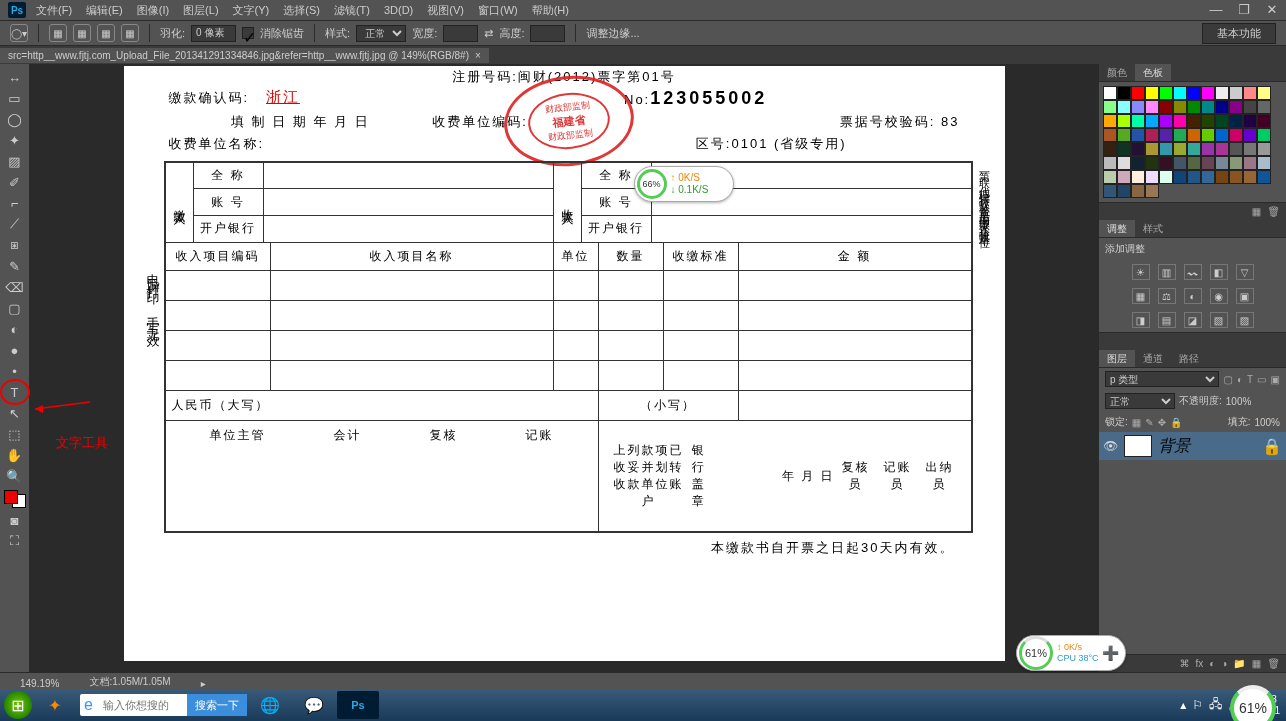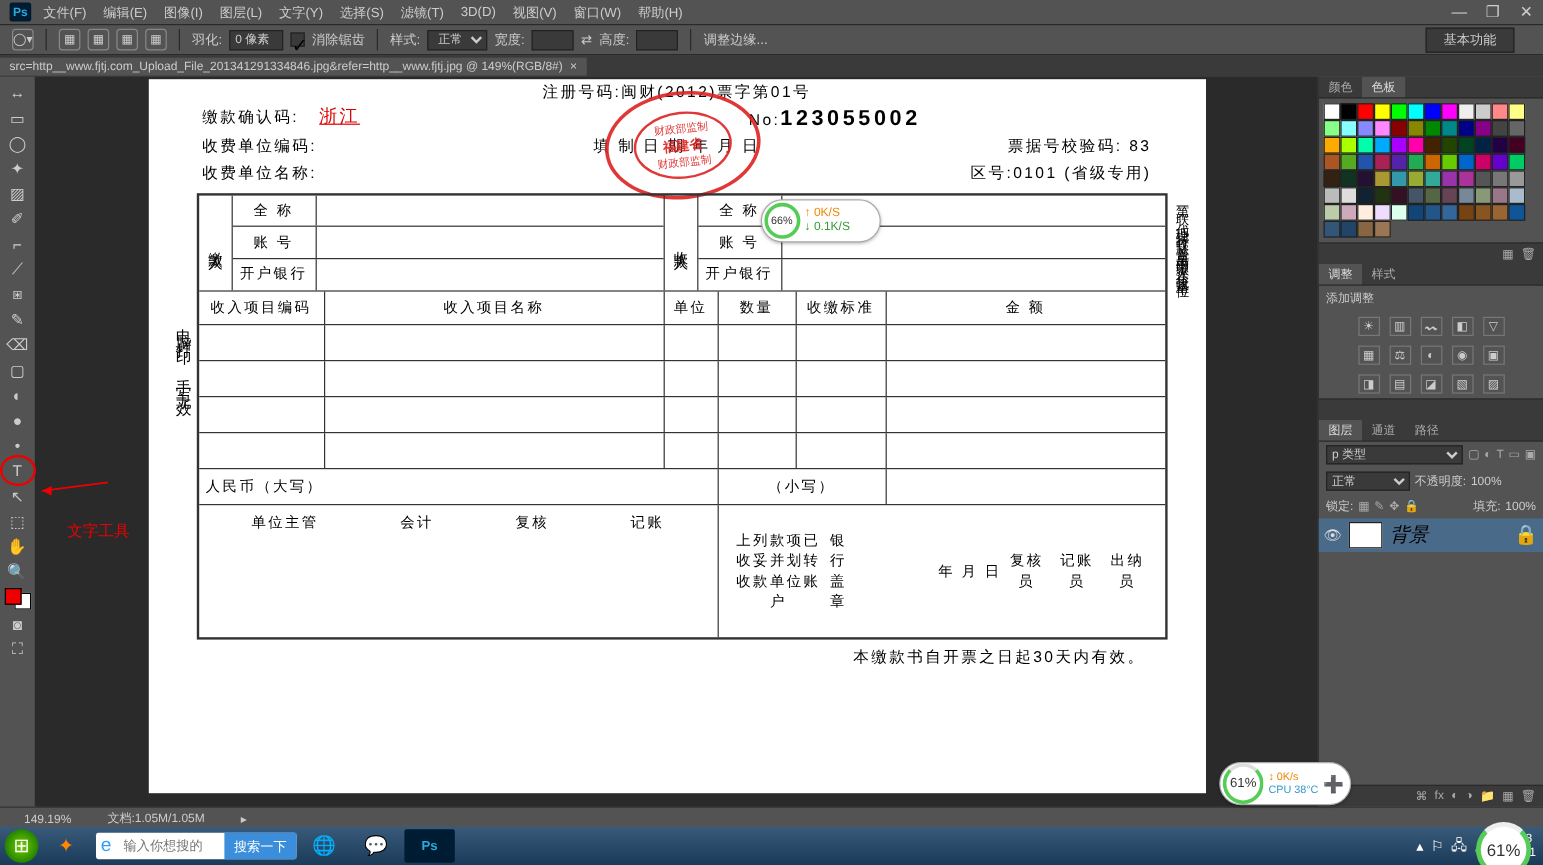--- a/index.html
+++ b/index.html
@@ -13,21 +13,21 @@
 .win-btn { color: #ccc; font-size: 13px; cursor: pointer; width: 16px; text-align: center; }
 
 
 .optionsbar { height: 26px; background: #535353; border-top: 1px solid #2a2a2a; border-bottom: 1px solid #2a2a2a; display: flex; align-items: center; padding-left: 10px; gap: 6px; }
 .opt-icon { width: 18px; height: 18px; border: 1px solid #888; border-radius: 3px; display: flex; align-items: center; justify-content: center; color: #ccc; font-size: 10px; }
 .opt-sep { width: 1px; height: 18px; background: #2a2a2a; margin: 0 4px; }
 .opt-label { color: #ccc; font-size: 11px; }
 .opt-input { background: #3a3a3a; border: 1px solid #222; color: #ccc; font-size: 10px; padding: 1px 4px; width: 45px; height: 17px; }
 .opt-select { background: #3a3a3a; border: 1px solid #222; color: #ccc; font-size: 10px; padding: 1px 4px; height: 17px; }
 .opt-check { background: #3a3a3a; border: 1px solid #222; width: 12px; height: 12px; display: inline-block; }
-.opt-right { margin-left: auto; margin-right: 24px; }
+.opt-right { margin-left: auto; margin-right: 10px; }
 .opt-btn { background: #3a3a3a; border: 1px solid #222; color: #ccc; font-size: 11px; padding: 2px 14px; }
 
 
 .tabbar { height: 18px; background: #3a3a3a; display: flex; align-items: center; }
 .tab { background: #535353; color: #ccc; font-size: 10px; padding: 2px 8px; display: flex; align-items: center; gap: 6px; }
 .tab-close { cursor: pointer; }
 
 
 .main-area { display: flex; height: 608px; }
 
@@ -207,28 +207,28 @@
           <span style="font-size:11px;font-weight:bold">福建省</span>
           <span style="font-size:9px">财政部监制</span>
         </div>
       </div>
       <div class="doc-sub">注册号码:闽财(2012)票字第01号</div>
       <div class="doc-row">
         <div class="doc-cell"><span>缴款确认码:</span>&nbsp;&nbsp;&nbsp;<span class="red-text">浙江</span></div>
         <div class="doc-cell doc-right"><span>No:</span><b style="font-size:18px;letter-spacing:3px">123055002</b></div>
       </div>
       <div class="doc-row">
+        <div class="doc-cell" style="text-align:center">填 制 日 期        年    月    日</div>
         <div class="doc-cell">收费单位编码:</div>
-        <div class="doc-cell" style="text-align:center">填 制 日 期        年    月    日</div>
         <div class="doc-cell" style="text-align:right">票据号校验码: 83</div>
       </div>
       <div class="doc-row">
         <div class="doc-cell">收费单位名称:</div>
         <div class="doc-cell"></div>
-        <div class="doc-cell" style="text-align:right">区号:0101 (省级专用)</div>
+        <div class="doc-cell" style="">区号:0101 (省级专用)</div>
       </div>
 
       <div class="doc-table">
         <div class="side-label side-left">电脑打印、手写无效</div>
         <div class="side-label side-right">第一联  代理银行收款盖章后由缴款人送执收单位</div>
 
         <div class="tr" style="height:80px">
           <div class="td" style="width:28px;writing-mode:vertical-rl">缴款人</div>
           <div class="td" style="width:360px;flex-direction:column;padding:0">
             <div style="display:flex;width:100%;height:28px;border-bottom:1px solid #333">

